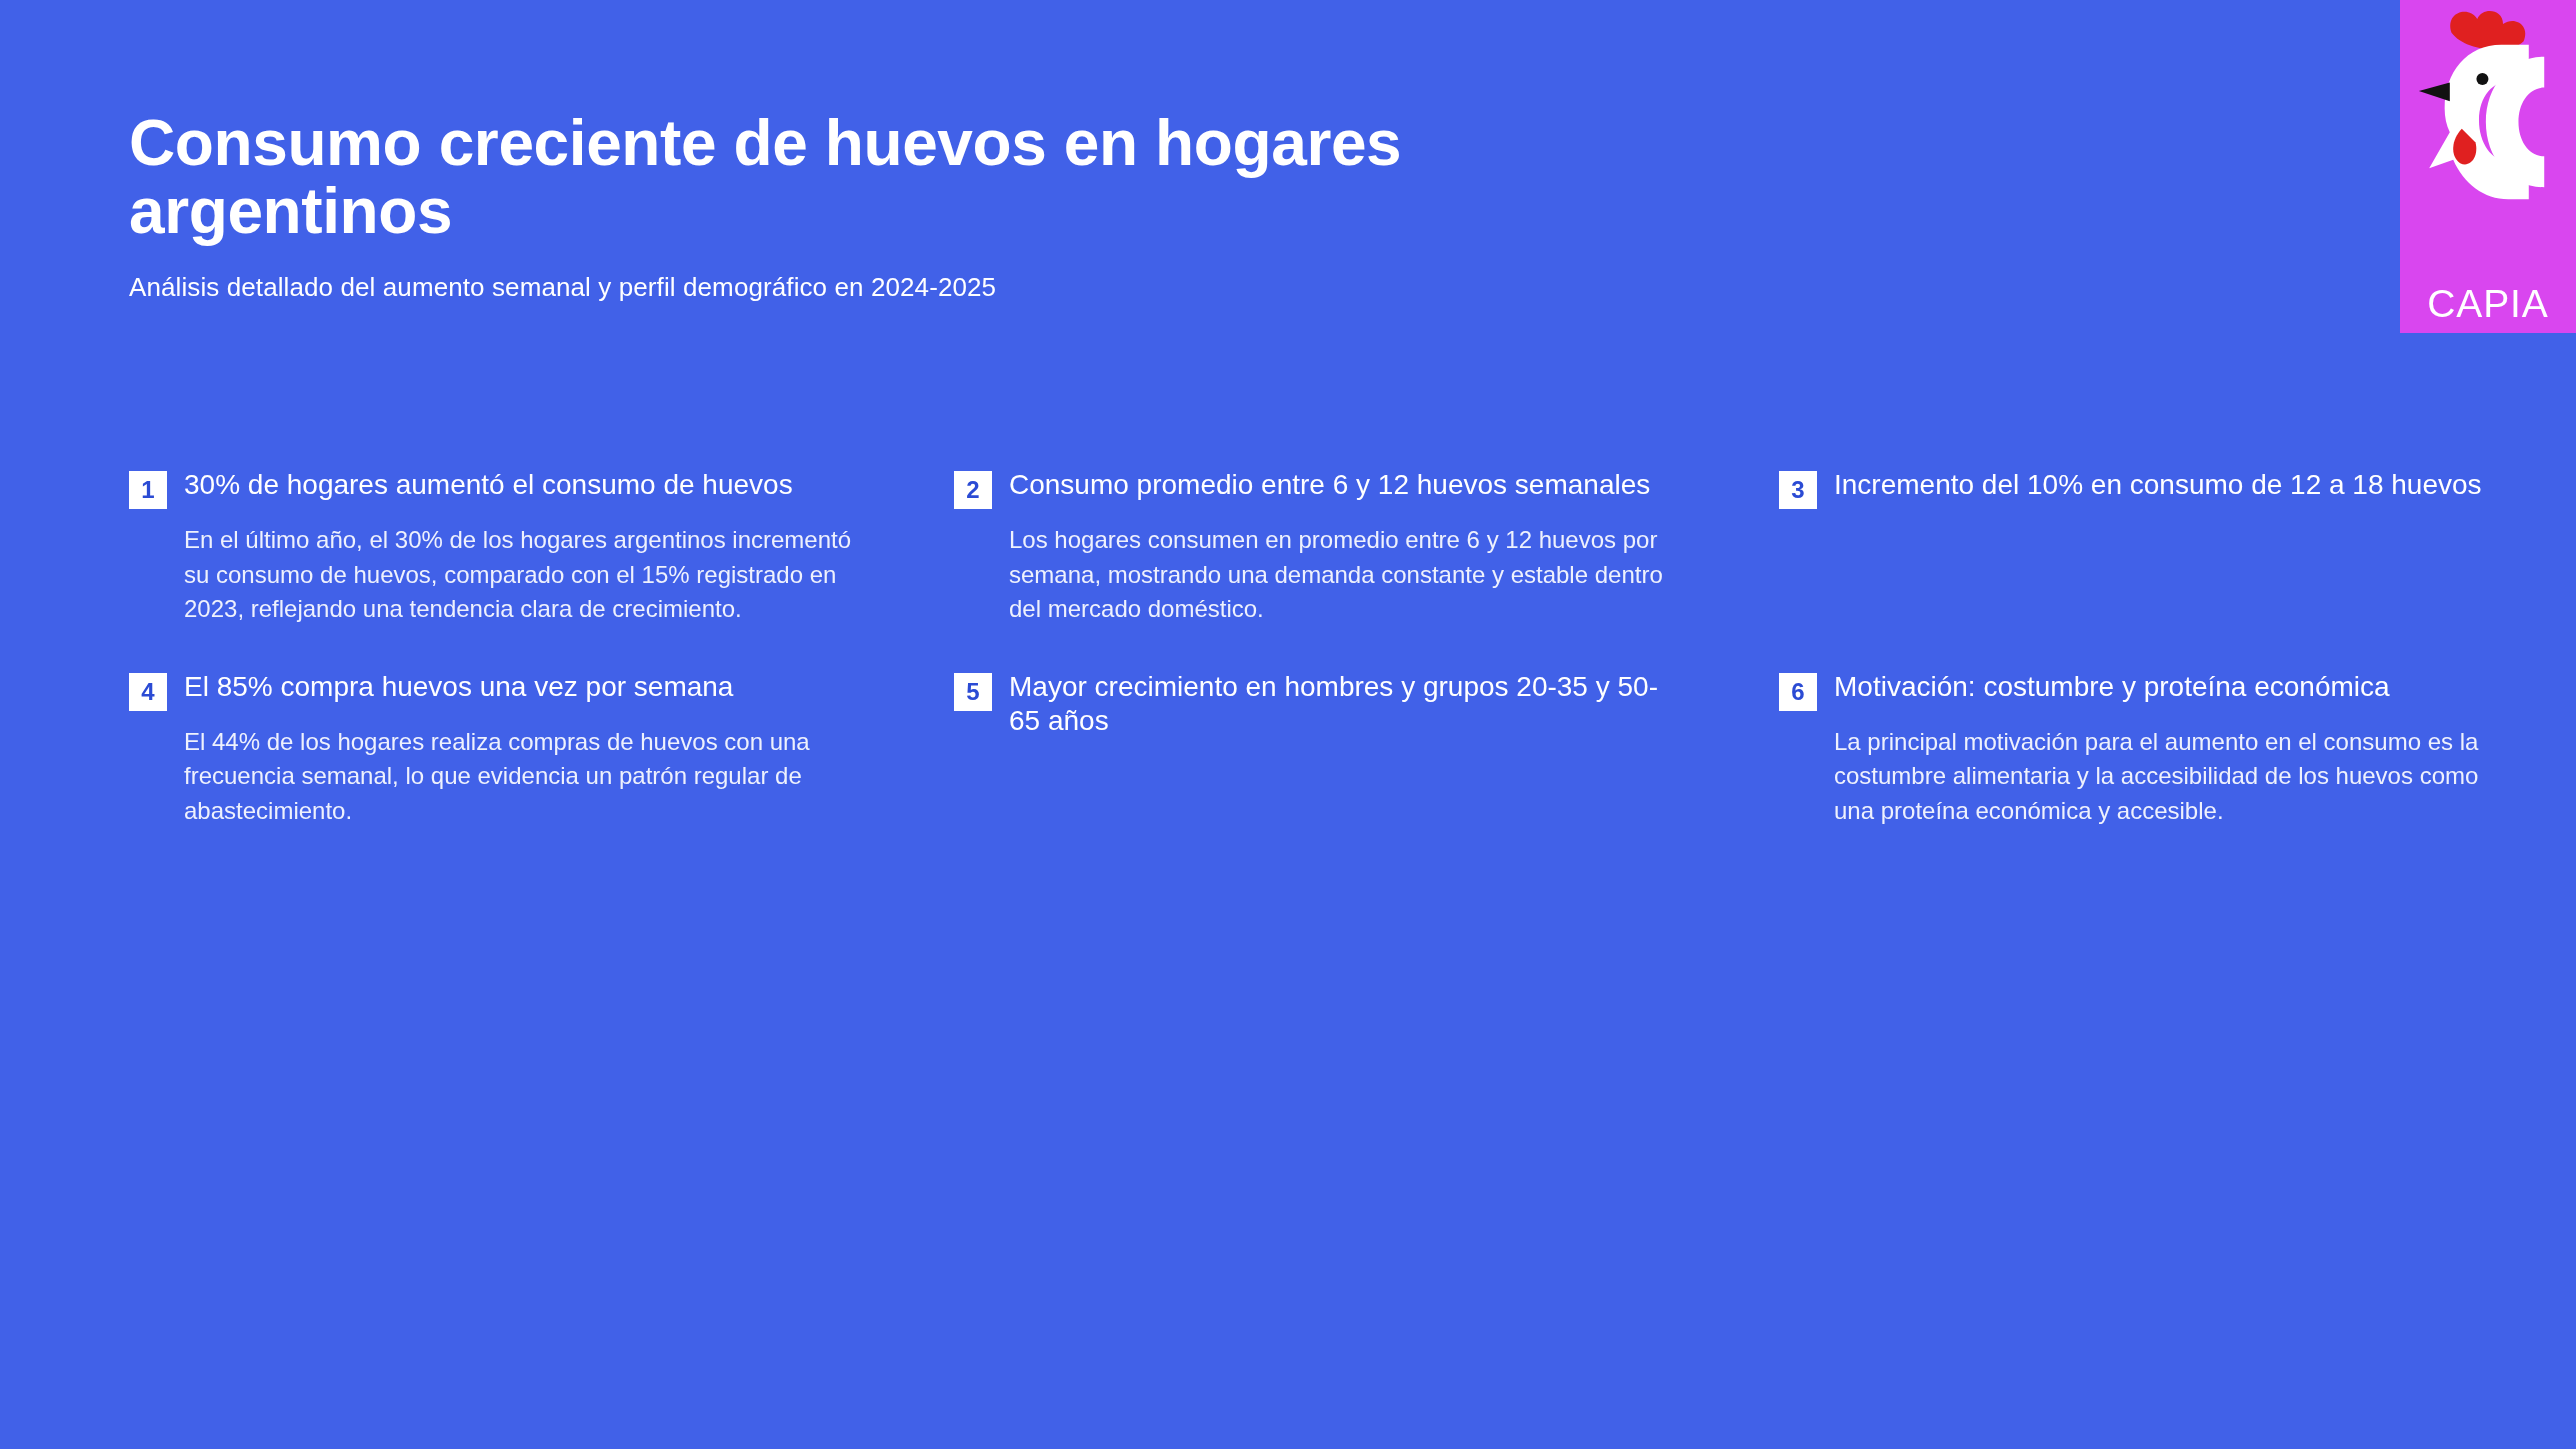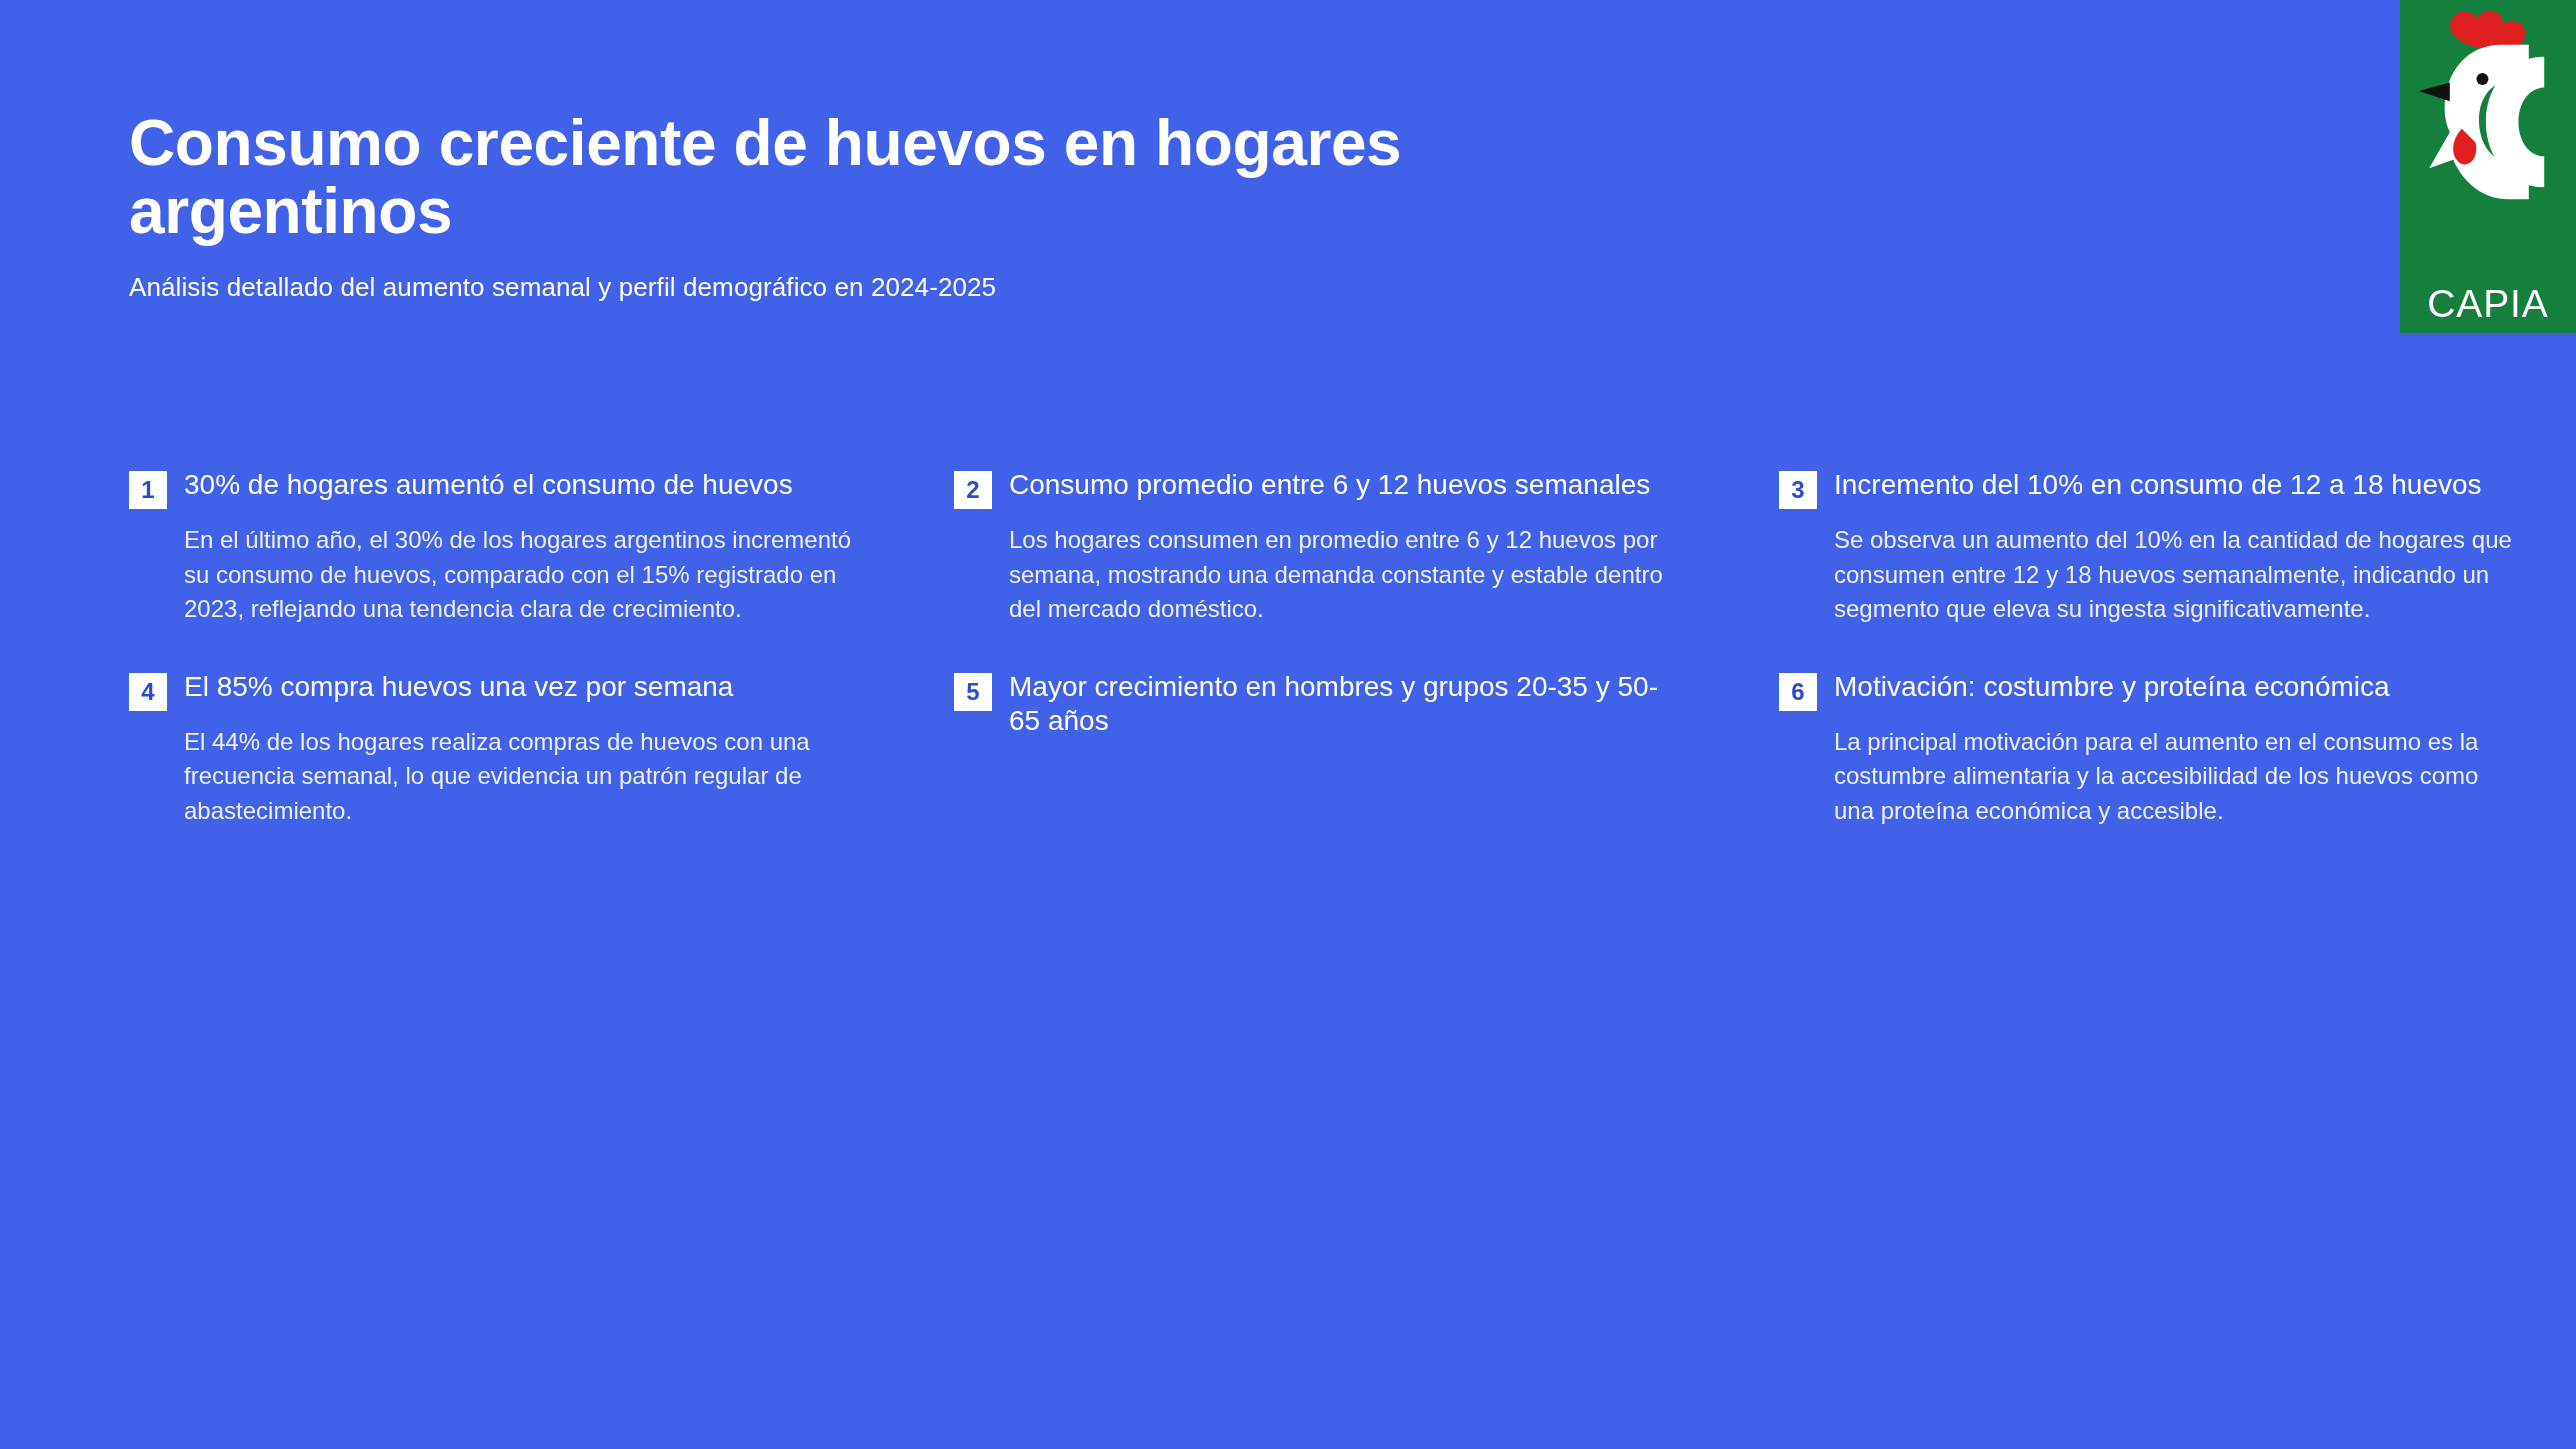--- a/index.html
+++ b/index.html
@@ -45,21 +45,21 @@
     letter-spacing: 0.1px;
   }
 
   
   .logo {
     position: absolute;
     right: 0px;
     top: 0px;
     width: 176px;
     height: 333px;
-    background: #15803d;
+    background: #d946ef;
     overflow: hidden;
   }
   .logo svg {
     display: block;
   }
   .logo-text {
     position: absolute;
     bottom: 6.9px;
     left: 0;
     width: 100%;
@@ -164,21 +164,20 @@
         <div class="card-title">Consumo promedio entre 6 y 12 huevos semanales</div>
       </div>
       <div class="card-body">Los hogares consumen en promedio entre 6 y 12 huevos por semana, mostrando una demanda constante y estable dentro del mercado doméstico.</div>
     </div>
 
     <div class="card">
       <div class="card-head">
         <div class="num">3</div>
         <div class="card-title">Incremento del 10% en consumo de 12 a 18 huevos</div>
       </div>
-      <div class="card-body">Se observa un aumento del 10% en la cantidad de hogares que consumen entre 12 y 18 huevos semanalmente, indicando un segmento que eleva su ingesta significativamente.</div>
     </div>
 
     <div class="card">
       <div class="card-head">
         <div class="num">4</div>
         <div class="card-title">El 85% compra huevos una vez por semana</div>
       </div>
       <div class="card-body">El 44% de los hogares realiza compras de huevos con una frecuencia semanal, lo que evidencia un patrón regular de abastecimiento.</div>
     </div>
 

